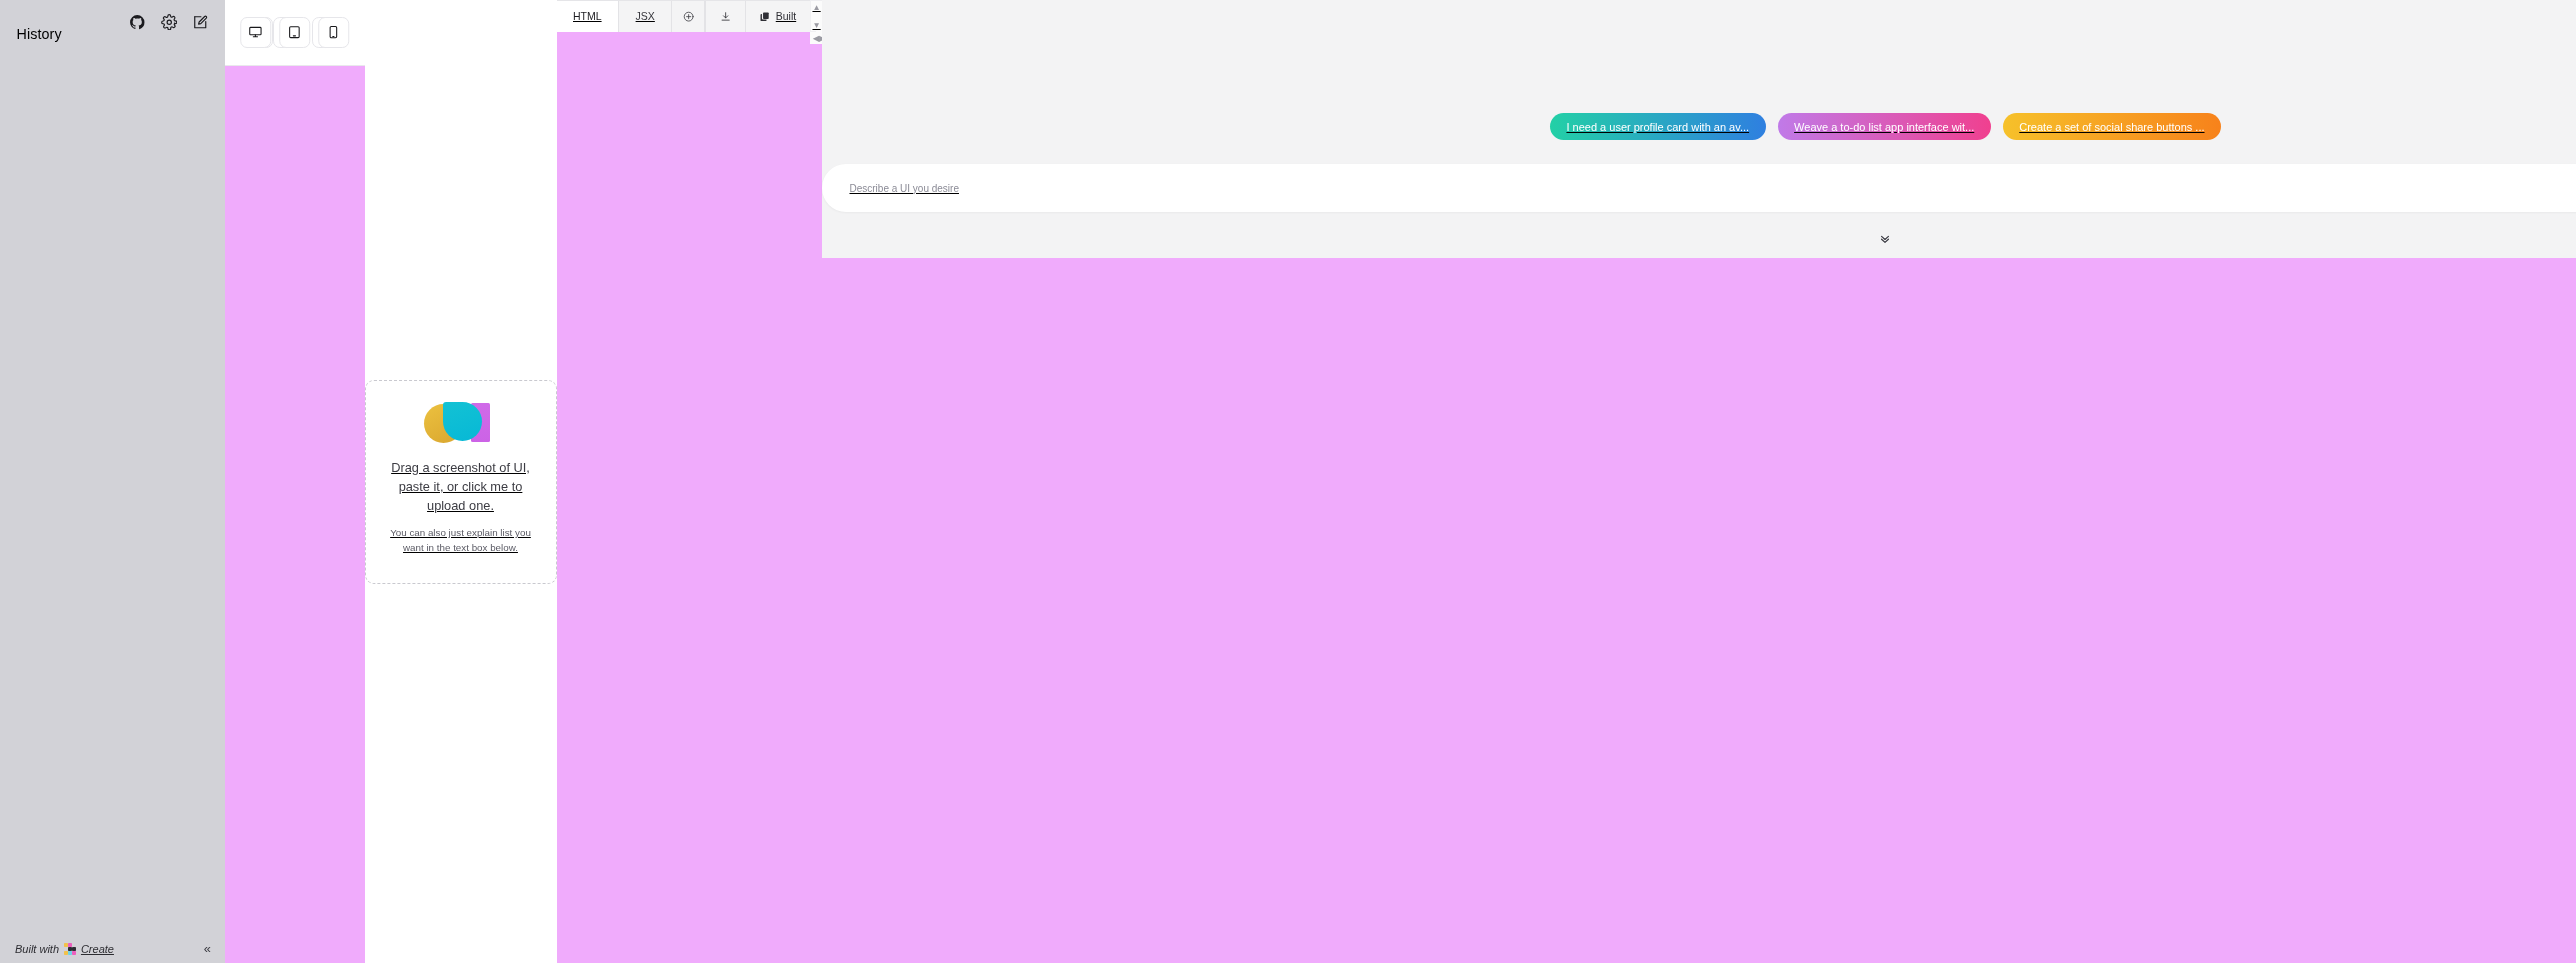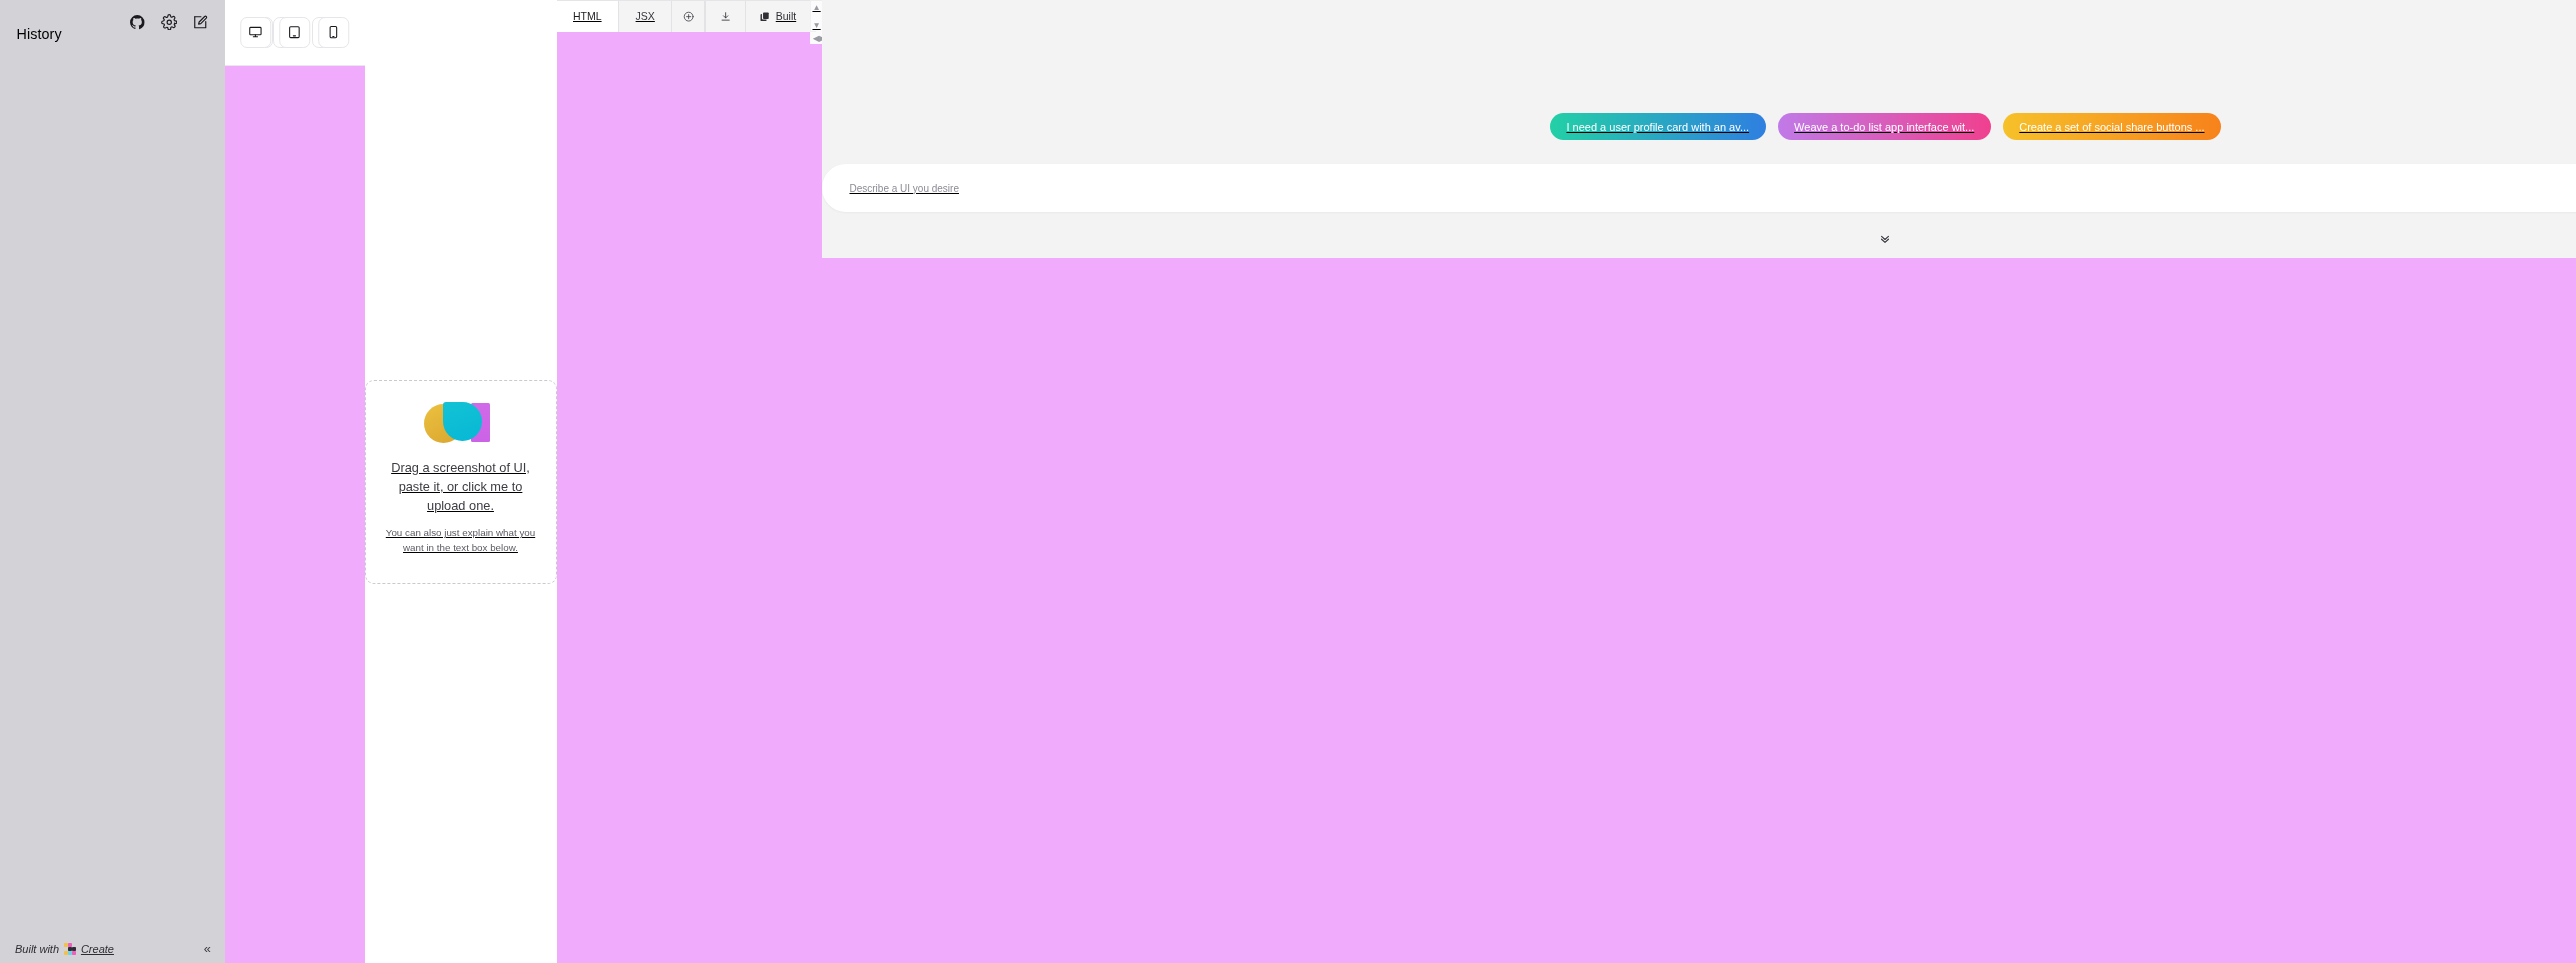--- a/index.html
+++ b/index.html
@@ -313,21 +313,21 @@
     </div>
 
     <div class="canvas">
       <div class="dropzone">
         <div class="logo">
           <span class="circ"></span>
           <span class="bar"></span>
           <span class="drop"></span>
         </div>
         <div class="dz-title">Drag a screenshot of UI, paste it, or click me to upload one.</div>
-        <div class="dz-sub">You can also just explain what you want in the text box below.</div>
+        <div class="dz-sub">You can also just explain list you want in the text box below.</div>
       </div>
     </div>
 
     <div class="codebar">
       <div class="code-tab active">HTML</div>
       <div class="code-tab">JSX</div>
       <div class="tab-add">
         <svg viewBox="0 0 24 24" fill="none" stroke="currentColor" stroke-width="1.7" stroke-linecap="round" aria-hidden="true">
           <circle cx="12" cy="12" r="9.4"></circle>
             <path d="M12 7.6v8.8M7.6 12h8.8"></path>

